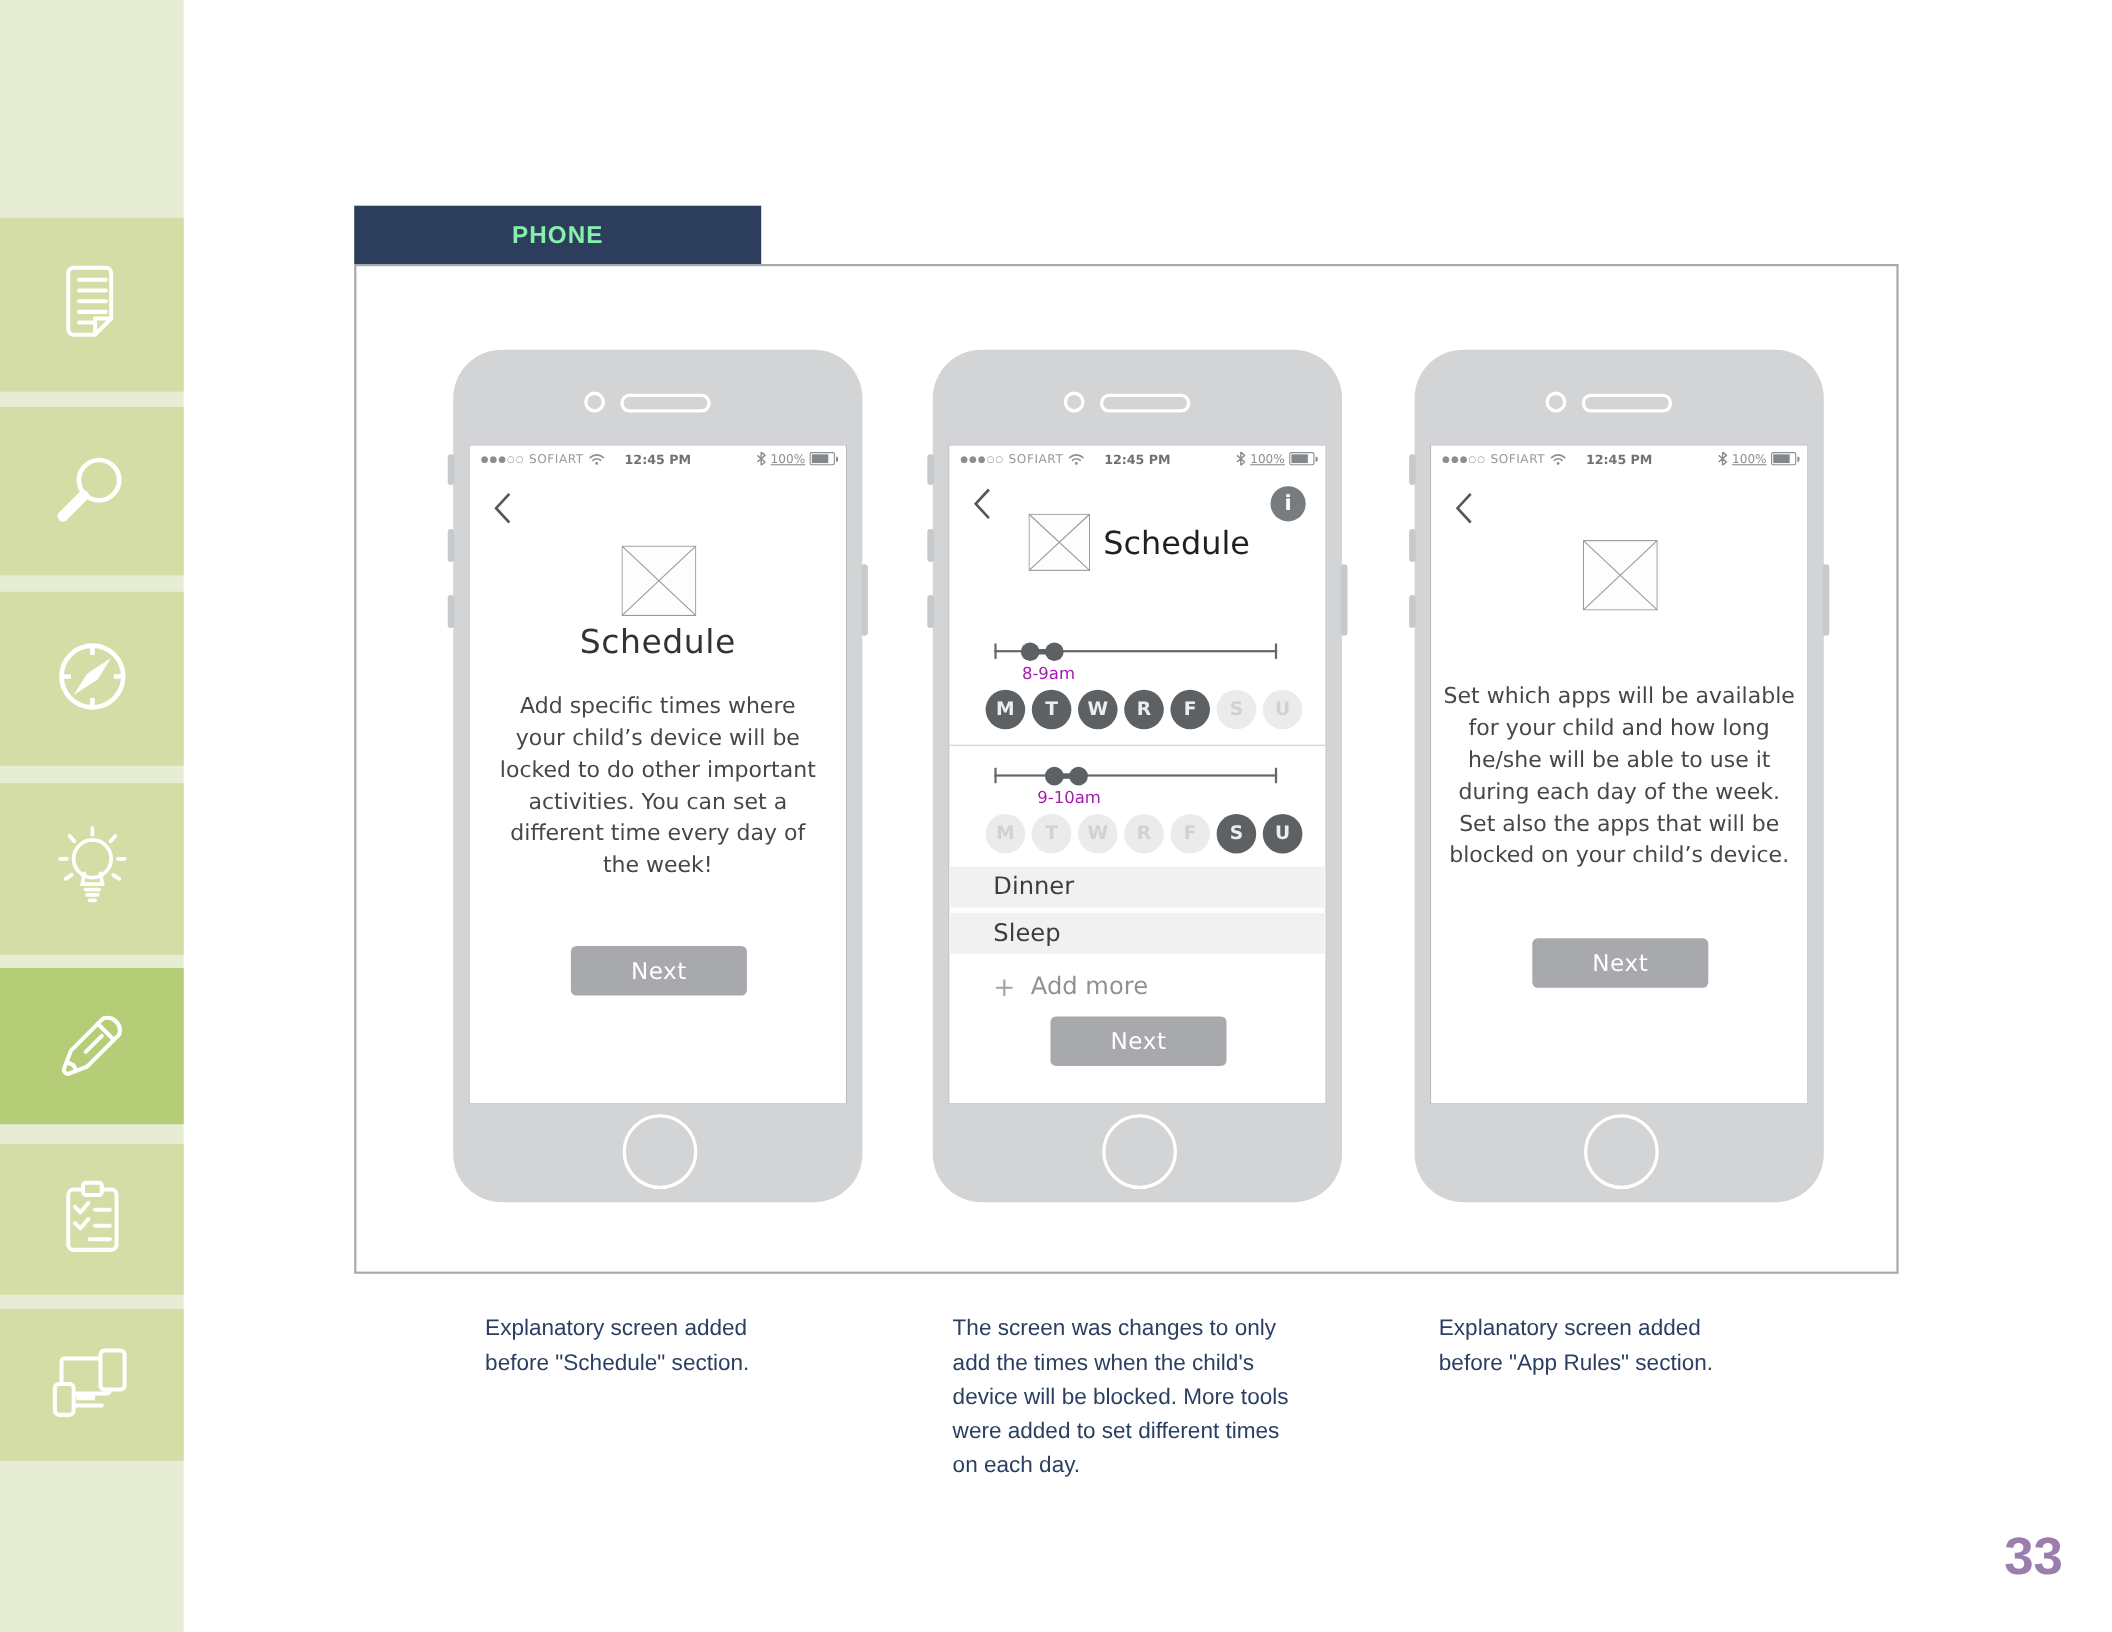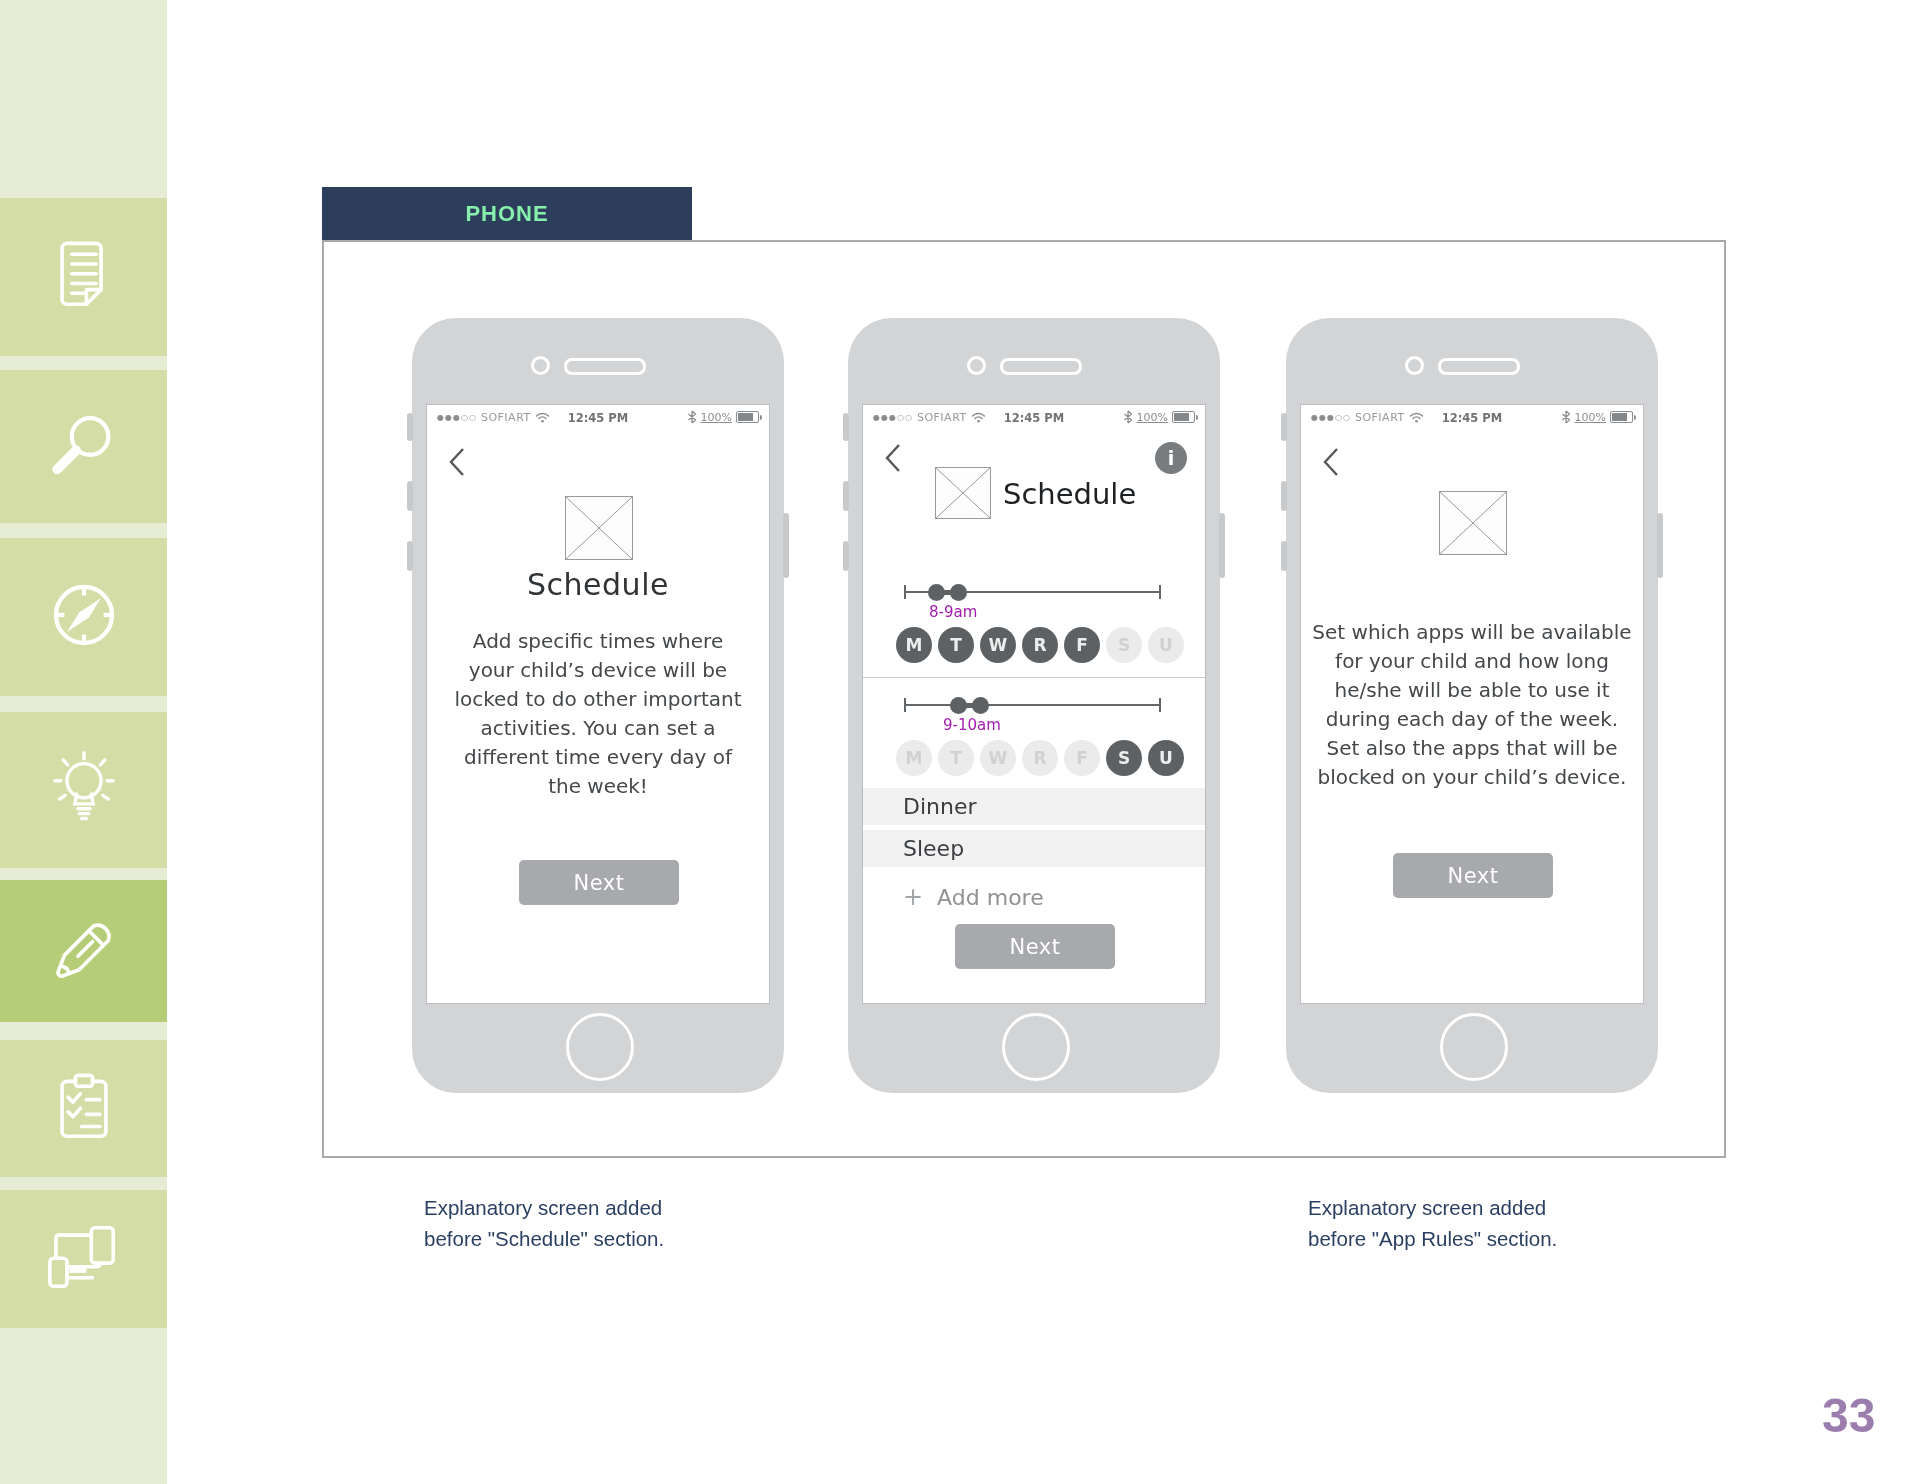--- a/index.html
+++ b/index.html
@@ -354,18 +354,19 @@
             <line x1="0.5" y1="0.5" x2="67.5" y2="63.5" stroke="#97999c"></line>
             <line x1="67.5" y1="0.5" x2="0.5" y2="63.5" stroke="#97999c"></line>
           </svg>
       </div>
       <div class="bodytxt" style="top:213px;width:322px;">Set which apps will be available for your child and how long he/she will be able to use it during each day of the week. Set also the apps that will be blocked on your child’s device.</div>
       <button class="nextbtn" style="top:448px;">Next</button>
     </div>
     <div class="home"></div>
   </div>
 
-  <div class="caption" style="left:424px;width:290px;">Explanatory screen added before "Schedule" section.</div>
+  <div class="caption" style="left:441px;width:290px;">Explanatory screen added before "Schedule" section.</div>
+  <div class="caption" style="left:866px;width:316px;">The screen was changes to only  add the times when the child's device will be blocked. More tools were added to set different times on each day.</div>
   <div class="caption" style="left:1308px;width:300px;">Explanatory screen added before "App Rules" section.</div>
 
   <div class="pagenum">33</div>
 
 </div>
 
 </body></html>

